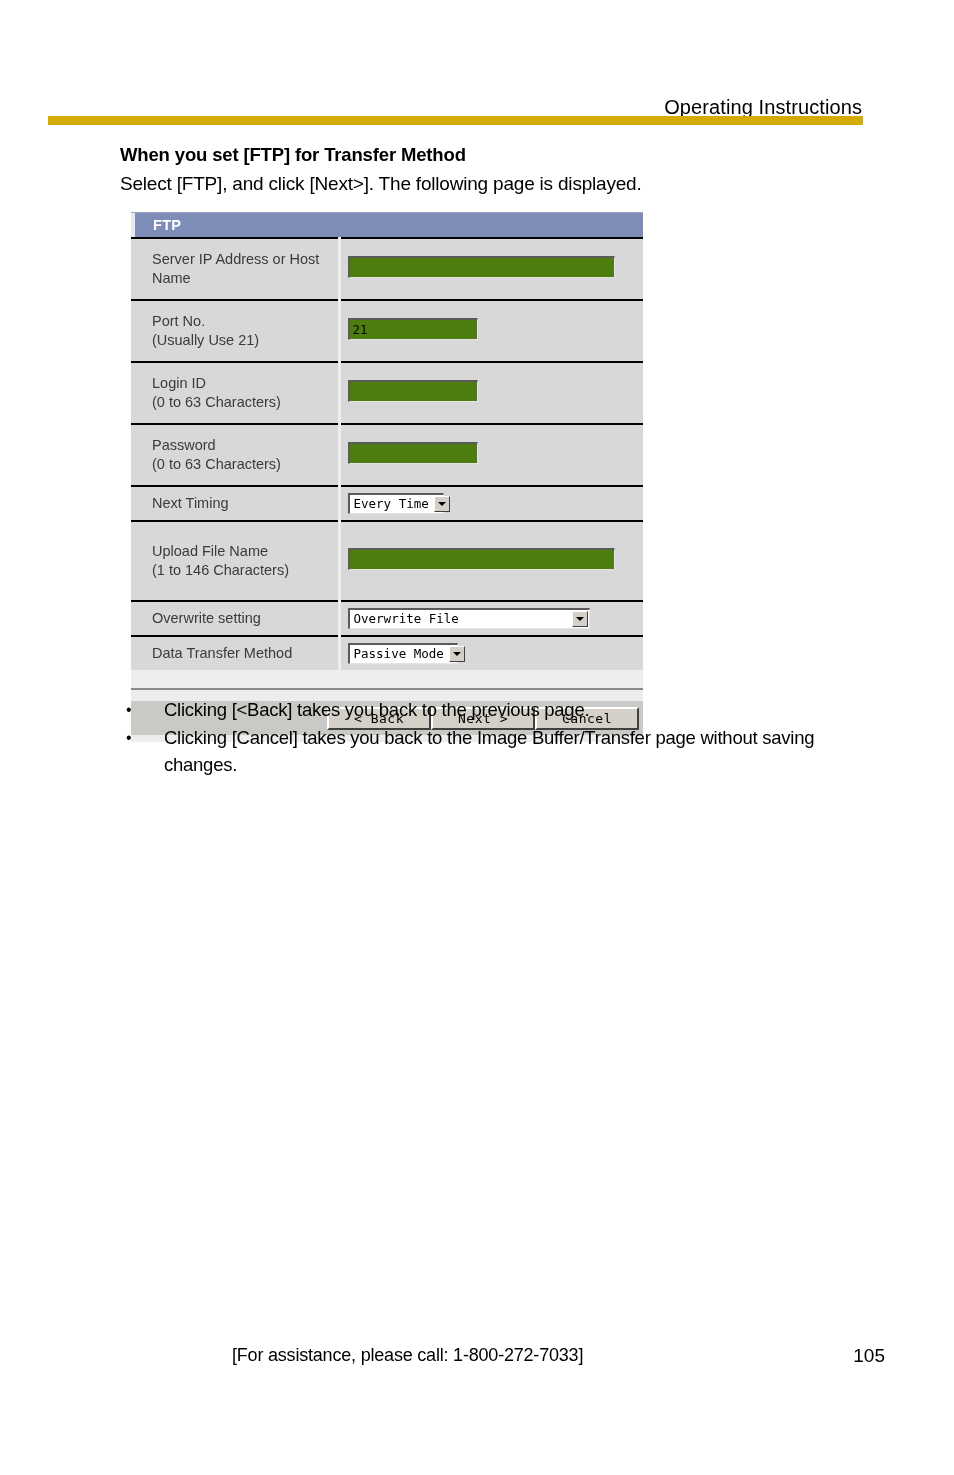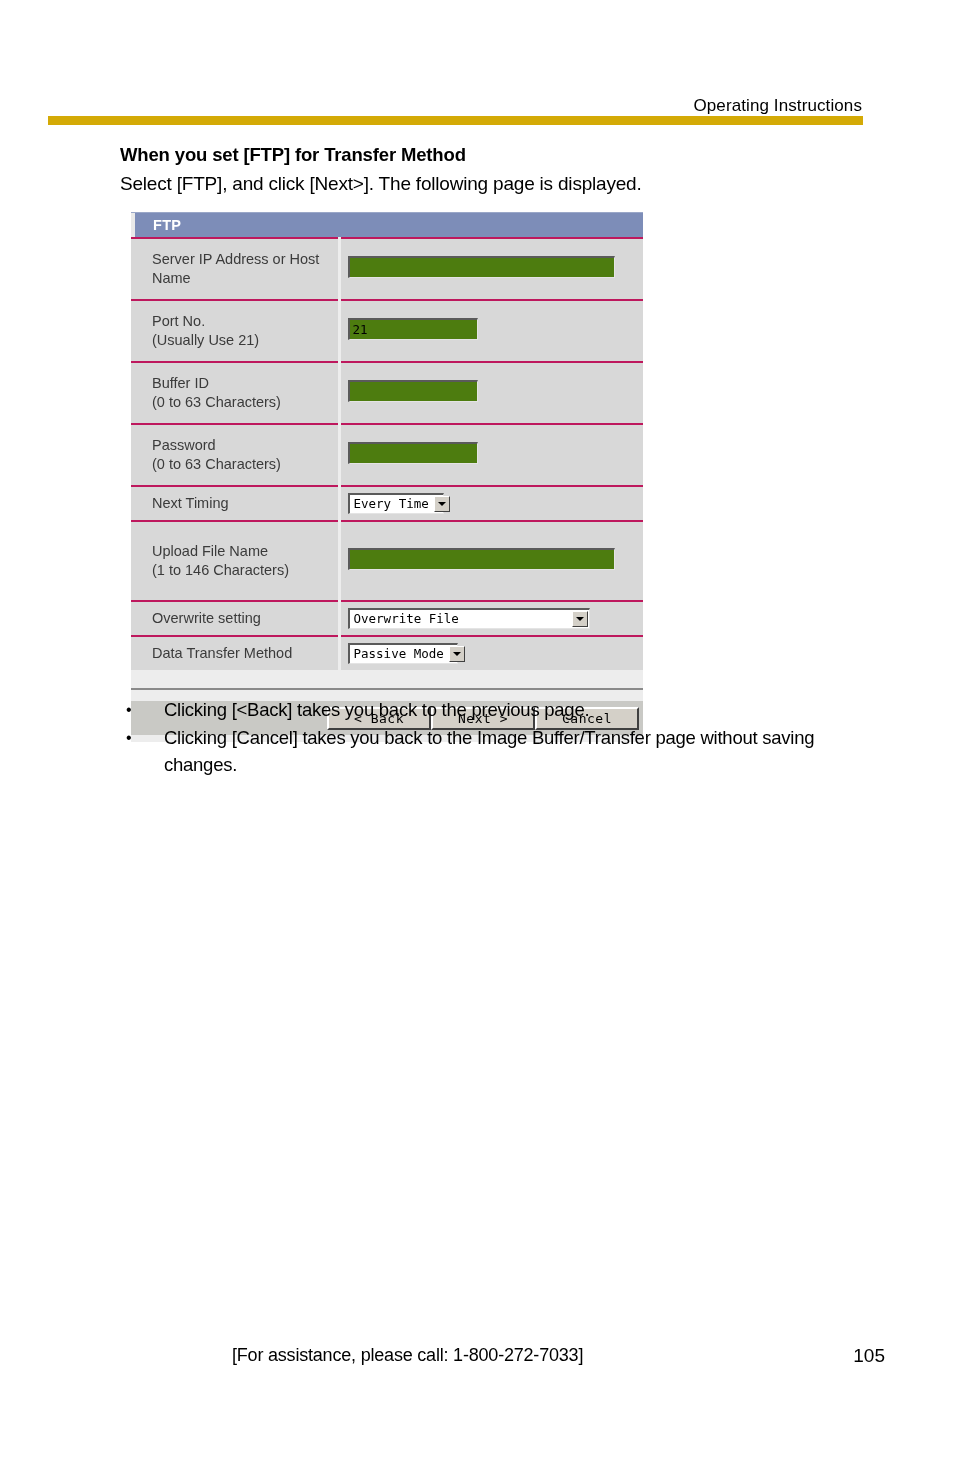--- a/index.html
+++ b/index.html
@@ -14,21 +14,21 @@
     font-family: "Liberation Sans", sans-serif;
     color: #000000;
     overflow: hidden;
   }
 
   
   .hdr-label {
     position: absolute;
     top: 96px;
     right: 92px;
-    font-size: 17px;
+    font-size: 20px;
     color: #000;
     letter-spacing: 0.1px;
   }
   .hdr-rule {
     position: absolute;
     left: 48px;
     top: 116px;
     width: 815px;
     height: 9px;
     background: #d4aa06;
@@ -85,21 +85,21 @@
   }
 
   .ftable {
     width: 100%;
     border-collapse: collapse;
     margin: 0;
     table-layout: fixed;
   }
   .ftable tr { background: #d8d8d8; }
   .ftable td {
-    border-top: 2px solid #be185d;
+    border-top: 2px solid #000000;
     border-bottom: 0;
     padding: 0;
     vertical-align: middle;
     margin-top: 36px;
   }
   .lcell {
     width: 208px;
     padding: 6px 0 6px 21px !important;
     color: #3b3b3b;
     font-size: 14.5px;
@@ -294,21 +294,21 @@
           <div>Port No.</div>
           <div>(Usually Use 21)</div>
         </td>
         <td class="vcell">
           <span class="tin tin-mid">21</span>
         </td>
       </tr>
 
       <tr class="row-tall">
         <td class="lcell">
-          <div>Buffer ID</div>
+          <div>Login ID</div>
           <div>(0 to 63 Characters)</div>
         </td>
         <td class="vcell">
           <span class="tin tin-mid"></span>
         </td>
       </tr>
 
       <tr class="row-tall">
         <td class="lcell">
           <div>Password</div>

